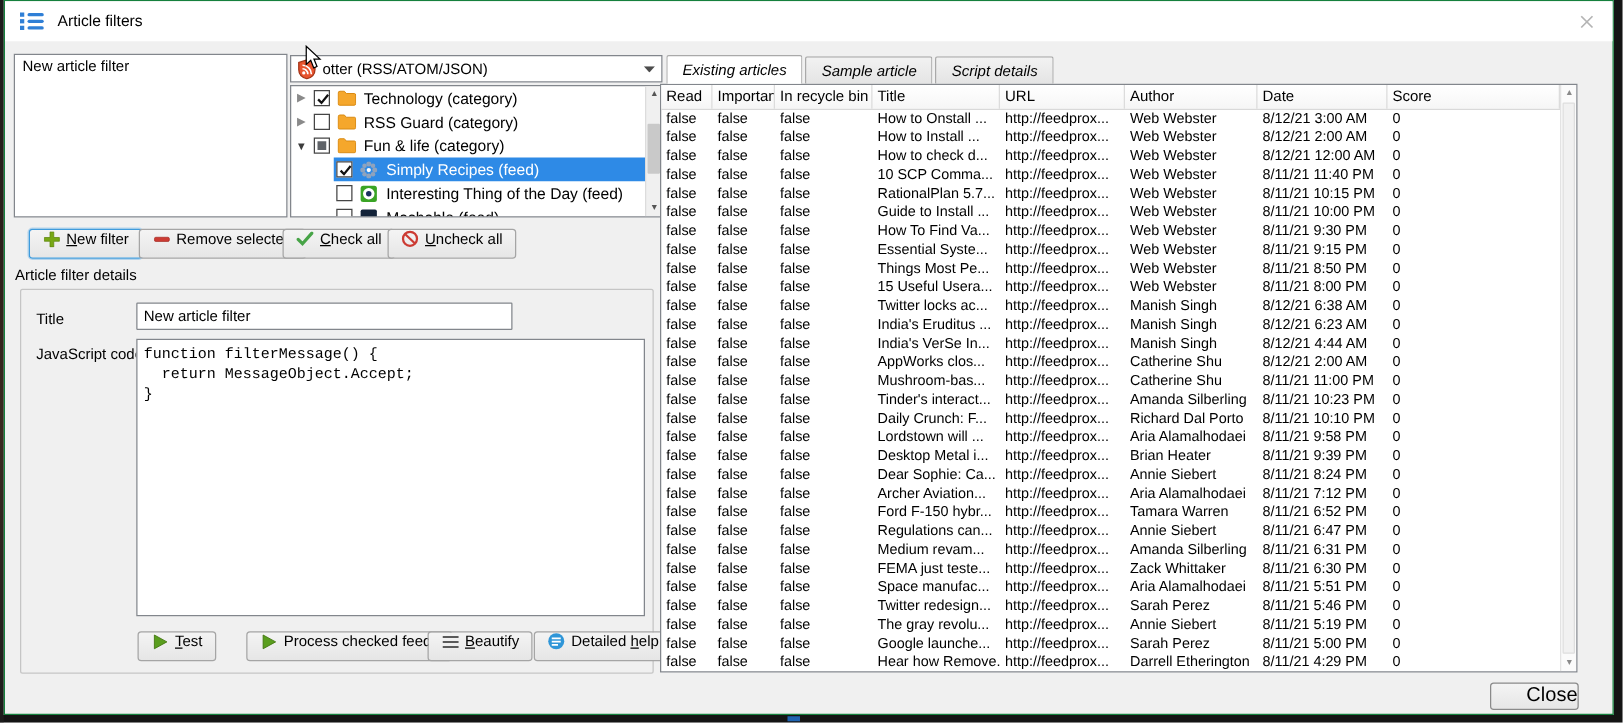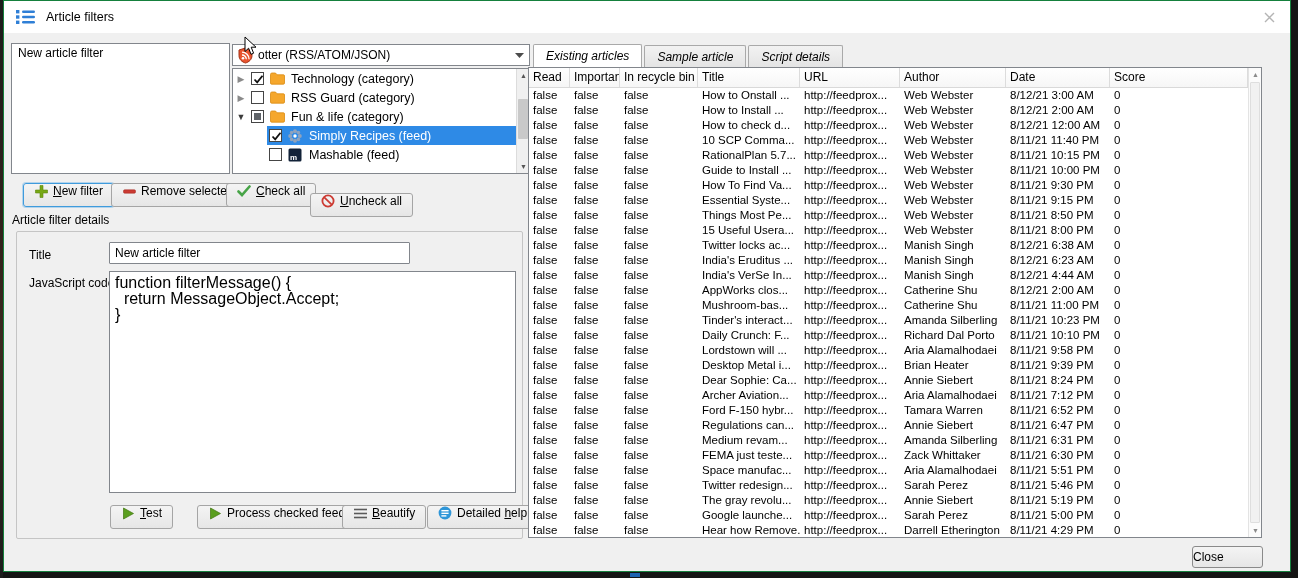--- a/index.html
+++ b/index.html
@@ -52,40 +52,40 @@
   .btn.focused { border-color:#3f9bdc; box-shadow:0 0 0 1px rgba(70,160,230,.35); }
   .btn u { text-decoration:underline; }
   .btn .bicon { width:14px; height:14px; flex:0 0 auto; display:inline-flex; align-items:center; justify-content:center; }
 
   .section-label { position:absolute; left:8px; top:212px; color:#000; }
 
   .groupbox { position:absolute; left:12px; top:230px; width:507px; height:308px; border:1px solid #c5c5c5; border-radius:2px; }
 
   .field-label { position:absolute; font-size:12px; color:#000; }
   .text-input { position:absolute; height:22px; background:#fff; border:1px solid #82868c; padding:0 5px; font-size:12px; font-family:"Liberation Sans",sans-serif; border-radius:1px; }
-  .code-editor { position:absolute; background:#fff; border:1px solid #82868c; padding:3px 5px; font-family:Liberation Sans, sans-serif; font-size:16px; line-height:16px; white-space:pre; overflow:hidden; }
+  .code-editor { position:absolute; background:#fff; border:1px solid #82868c; padding:3px 5px; font-family:Liberation Mono, monospace; font-size:12px; line-height:16px; white-space:pre; overflow:hidden; }
 
   
   .tabbar { position:absolute; left:529px; top:44px; height:22px; display:flex; }
   .tab { height:22px; padding:0 12px; display:flex; align-items:center; background:linear-gradient(180deg,#f2f2f2,#e4e4e4); border:1px solid #a9a9a9; border-bottom:none; border-radius:2px 2px 0 0; margin-right:2px; font-size:12px; position:relative;font-style:italic; }
   .tab.active { background:#fff; height:23px; margin-top:-1px; z-index:3; }
 
   
   .articles-table { left:524px; top:66px; width:734px; height:471px; overflow:hidden; }
   .tbl-grid { display:grid; grid-template-columns:41px 50px 78px 102px 100px 106px 104px 1fr; }
   .tbl-header { position:absolute; left:0; top:0; right:13px; height:20px; background:linear-gradient(180deg,#ffffff,#f6f6f6); border-bottom:1px solid #d9d9d9; }
   .tbl-header .hcell { padding:2px 0 0 4px; border-right:1px solid #dcdcdc; white-space:nowrap; overflow:hidden; font-size:12px; }
   .tbl-body { position:absolute; left:0; top:20px; right:13px; bottom:0; overflow:hidden; }
   .tbl-row { height:15px; }
   .tbl-row .cell { padding:0 0 0 4px; font-size:11.5px; line-height:15px; white-space:nowrap; overflow:hidden; }
   .tbl-scroll { position:absolute; right:0; top:0; bottom:0; width:13px; background:#fbfbfb; border-left:1px solid #e3e3e3; }
   .tbl-scroll .sb-arrow { color:#8a8a8a; }
   .tbl-scroll .sb-thumb { background:#f1f1f1; border:1px solid #dedede; }
 
-  .footer-close { position:absolute; left:1188px; top:545px; width:71px; height:22px; display:flex; align-items:center; justify-content:flex-start; background:linear-gradient(180deg,#f4f4f4,#e6e6e6); border:1px solid #8a8a8a; border-radius:3px; font-size:12px; }
+  .footer-close { position:absolute; left:1188px; top:545px; width:71px; height:22px; display:flex; align-items:center; justify-content:flex-end; background:linear-gradient(180deg,#f4f4f4,#e6e6e6); border:1px solid #8a8a8a; border-radius:3px; font-size:16px; }
 
   .mouse-cursor { position:absolute; left:240px; top:35px; z-index:50; pointer-events:none; }
 </style>
 </head>
 <body>
 
 <div class="desktop-strip-left"></div>
 <div class="taskbar-hint"></div>
 
 <div class="dialog">
@@ -189,20 +189,33 @@
               </svg></span>
             <span>Simply Recipes (feed)</span>
           </span>
         </div>
         <div class="tree-row">
           <span class="expander" style="color: rgb(138, 138, 138);"></span>
           <span class="indent1"></span>
           <span class="row-body">
             <span class="cbx"></span>
             <span class="tree-icon"><svg width="14" height="14" viewBox="0 0 14 14">
+                <rect x="0.5" y="0.5" width="13" height="13" rx="2" fill="#3aa425"></rect>
+                <circle cx="7" cy="7" r="4.6" fill="#fff"></circle>
+                <circle cx="7" cy="7" r="2.2" fill="#1a2f5e"></circle>
+              </svg></span>
+            <span>Interesting Thing of the Day (feed)</span>
+          </span>
+        </div>
+        <div class="tree-row">
+          <span class="expander" style="color: rgb(138, 138, 138);"></span>
+          <span class="indent1"></span>
+          <span class="row-body">
+            <span class="cbx"></span>
+            <span class="tree-icon"><svg width="14" height="14" viewBox="0 0 14 14">
                 <rect x="0.5" y="0.5" width="13" height="13" rx="1.5" fill="#122238"></rect>
                 <text x="2" y="12" font-size="8" font-family="sans-serif" fill="#fff" font-weight="bold">m</text>
               </svg></span>
             <span>Mashable (feed)</span>
           </span>
         </div>
       </div>
     <div class="tree-scroll">
       <span class="sb-arrow" style="top:0;">▲</span>
       <div class="sb-thumb" style="top:30px; height:40px;"></div>
@@ -227,21 +240,21 @@
     <span>Remove selected</span>
   </button>
   <button class="btn" style="left:222px; top:182px;">
     <span class="bicon">
       <svg width="14" height="12" viewBox="0 0 14 12">
           <path d="M1.5,6.5 L5,10 L12.5,1.5" fill="none" stroke="#47a447" stroke-width="2.6" stroke-linecap="round"></path>
         </svg>
     </span>
     <span><u>C</u>heck all</span>
   </button>
-  <button class="btn" style="left:306px; top:192px;">
+  <button class="btn" style="left:306px; top:182px;">
     <span class="bicon">
       <svg width="14" height="14" viewBox="0 0 14 14">
           <circle cx="7" cy="7" r="5.6" fill="none" stroke="#cc3b33" stroke-width="1.8"></circle>
           <line x1="3" y1="3.2" x2="11" y2="10.8" stroke="#cc3b33" stroke-width="1.8"></line>
         </svg>
     </span>
     <span><u>U</u>ncheck all</span>
   </button>
 
   <div class="section-label">Article filter details</div>

